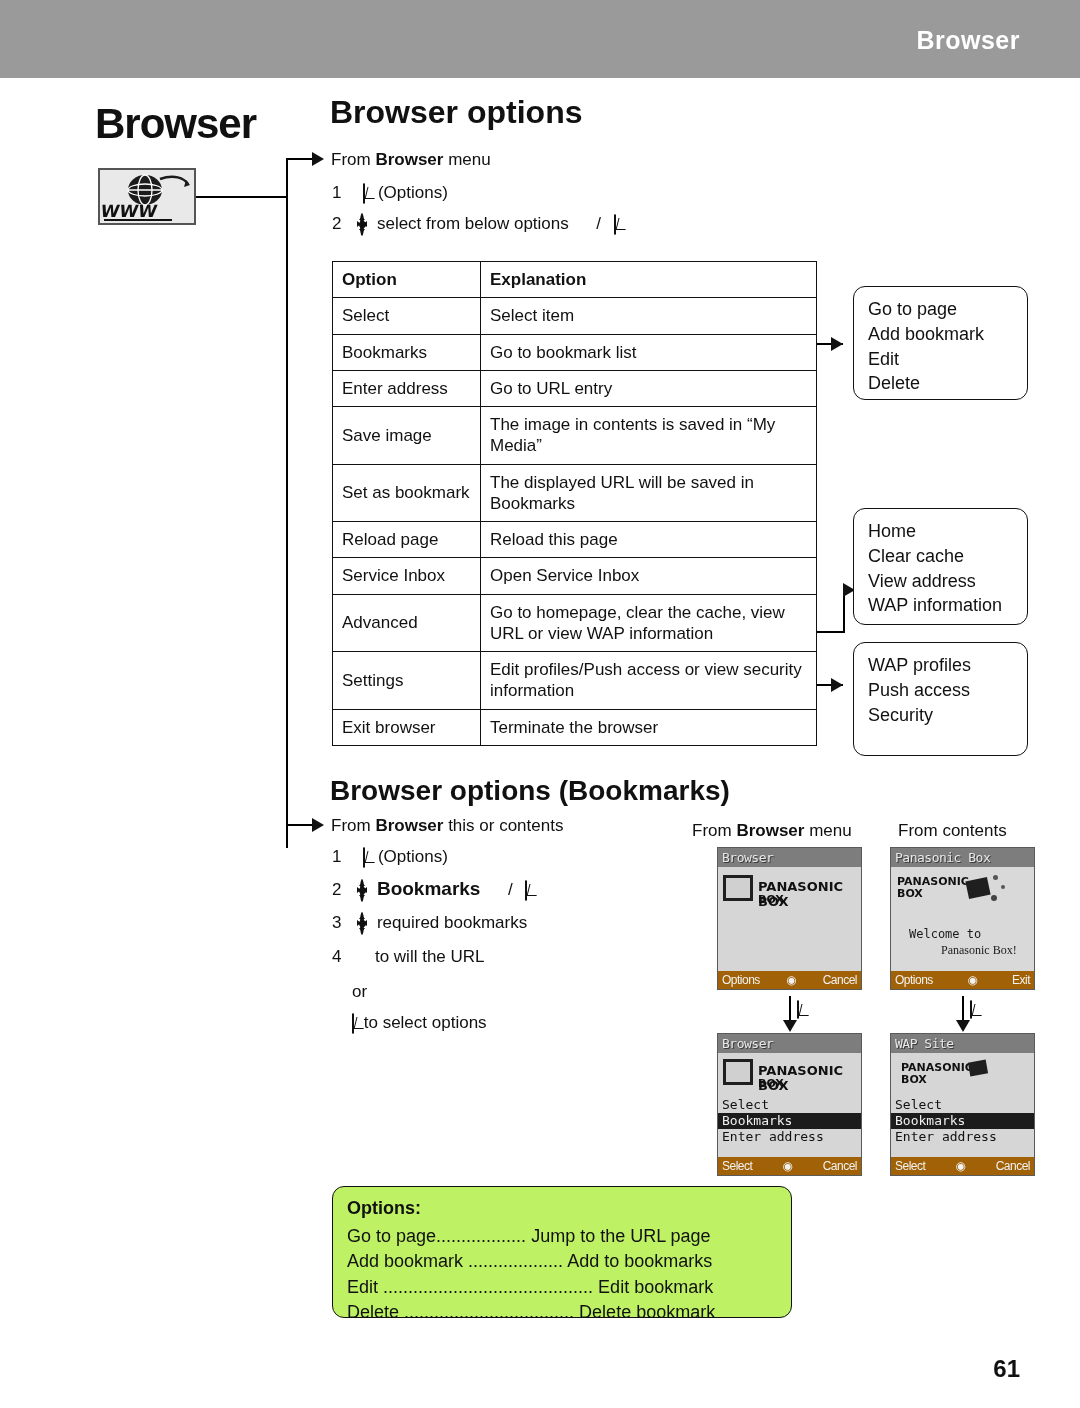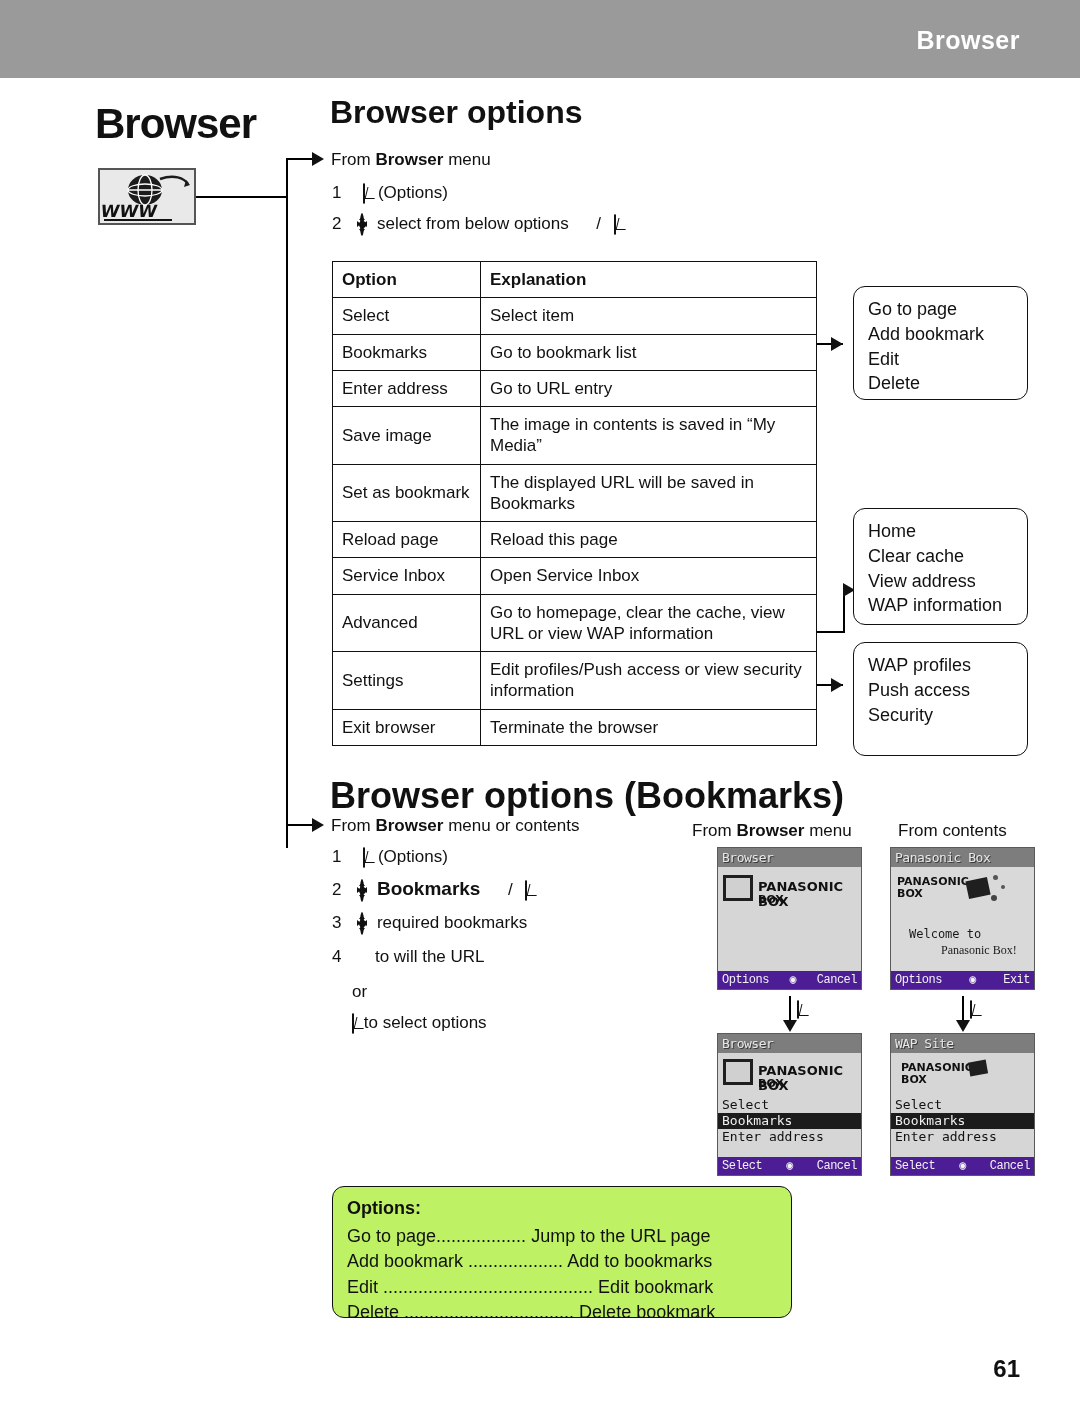--- a/index.html
+++ b/index.html
@@ -30,21 +30,21 @@
     position:absolute; left:98px; top:168px; width:98px; height:57px;
     border:2px solid #555; background:#efefef;
     overflow:hidden;
   }
   .www-icon svg{ display:block; }
 
   .sec-title{
     position:absolute; font-weight:bold; color:#111;
   }
   #sec1{ left:330px; top:94px; font-size:32px; }
-  #sec2{ left:330px; top:775px; font-size:36px; }
+  #sec2{ left:330px; top:775px; font-size:28px; }
 
   .body-text{ position:absolute; font-size:17px; color:#111; }
   .b{ font-weight:bold; }
 
   
   .line{ position:absolute; background:#000; }
 
   
   .keyicon{
     display:inline-block; vertical-align:middle; position:relative;
@@ -118,22 +118,22 @@
   }
   .ph-title{
     position:absolute; left:0; top:0; width:100%; height:19px;
     background:#7d7d7d; color:#e8e8e8; font-size:13px;
     font-family:"DejaVu Sans Mono", monospace;
     padding-left:4px; line-height:19px; letter-spacing:-0.5px;
     text-shadow:1px 1px 0 #3a3a3a;
   }
   .ph-bottom{
     position:absolute; left:0; bottom:0; width:100%; height:18px;
-    background:#4c1d95; color:#f2f2f2; font-size:12px;
-    font-family:Liberation Mono, monospace;
+    background:#a16207; color:#f2f2f2; font-size:12px;
+    font-family:Liberation Sans, sans-serif;
     line-height:18px; padding:0 4px; letter-spacing:-0.5px;
     display:flex; justify-content:space-between; align-items:center;
   }
   .ph-body{ position:absolute; left:0; top:19px; right:0; bottom:18px; background:#d6d6d6; }
   .pbox{
     font-family:"DejaVu Sans", sans-serif; font-weight:bold;
     font-size:13px; color:#111;
   }
   .menu-line{
     font-family:"DejaVu Sans Mono", monospace; font-size:13px;
@@ -281,21 +281,21 @@
 <div class="arrow-r" style="left:831px; top:678px;"></div>
 <div class="callout" style="left:853px; top:633px; width:175px; height:114px;margin-top:9px;">
   <div>WAP profiles</div>
   <div>Push access</div>
   <div>Security</div>
 </div>
 
 <div class="sec-title" id="sec2">Browser options (Bookmarks)</div>
 
 <div class="body-text" style="left:331px; top:816px;">
-  <span>From </span><span class="b">Browser</span><span> menu or contents</span>
+  <span>From </span><span class="b">Browser</span><span> this or contents</span>
 </div>
 
 <div class="body-text nw" style="left:332px; top:847px;">
   <span>1</span>
   <span class="keyicon" style="margin:0 8px 0 17px;"><span class="k-soft"></span></span>
   <span>(Options)</span>
 </div>
 
 <div class="body-text nw" style="left:332px; top:878px;">
   <span>2</span>

